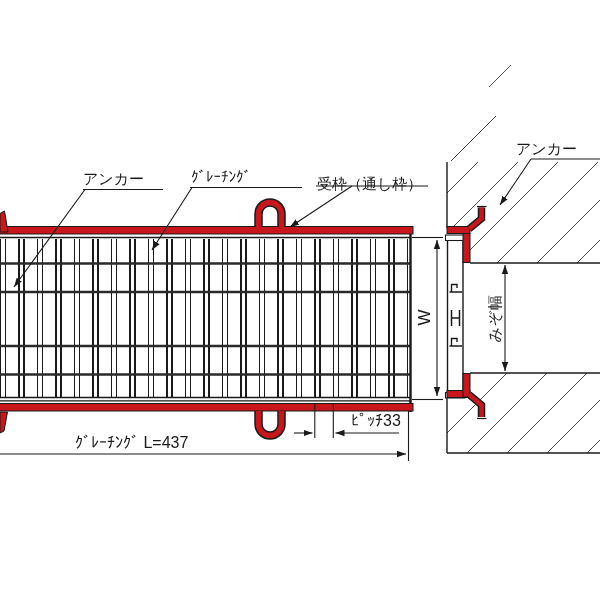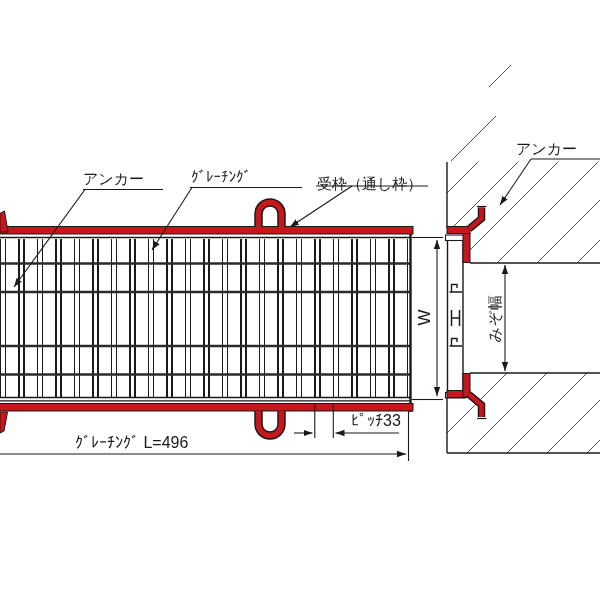--- a/index.html
+++ b/index.html
@@ -130,17 +130,17 @@
       <line x1="531" y1="159" x2="600" y2="159"></line>
       <line x1="531" y1="159" x2="500" y2="205" marker-end="url(#arw)"></line>
     </g>
   </svg>
 
   <div class="lbl" style="left:83px;top:171px;">アンカー</div>
   <div class="lbl" style="left:191px;top:169px;">ｸﾞﾚｰﾁﾝｸﾞ</div>
   <div class="lbl" style="left:317px;top:176px;">受枠（通し枠）</div>
   <div class="lbl" style="left:516px;top:141px;">アンカー</div>
   <div class="lbl big" style="left:338px;top:412px;margin-left:13px;">ﾋﾟｯﾁ33</div>
-  <div class="lbl big" style="left:75px;top:434px;">ｸﾞﾚｰﾁﾝｸﾞ L=496</div>
+  <div class="lbl big" style="left:75px;top:434px;">ｸﾞﾚｰﾁﾝｸﾞ L=437</div>
   <div class="lbl rot" style="left:410px;top:308px;width:30px;font-size:17px;">W</div>
   <div class="lbl rot" style="left:463px;top:310px;width:64px;letter-spacing:1px;">みぞ幅</div>
 
 </div>
 
 </body></html>

